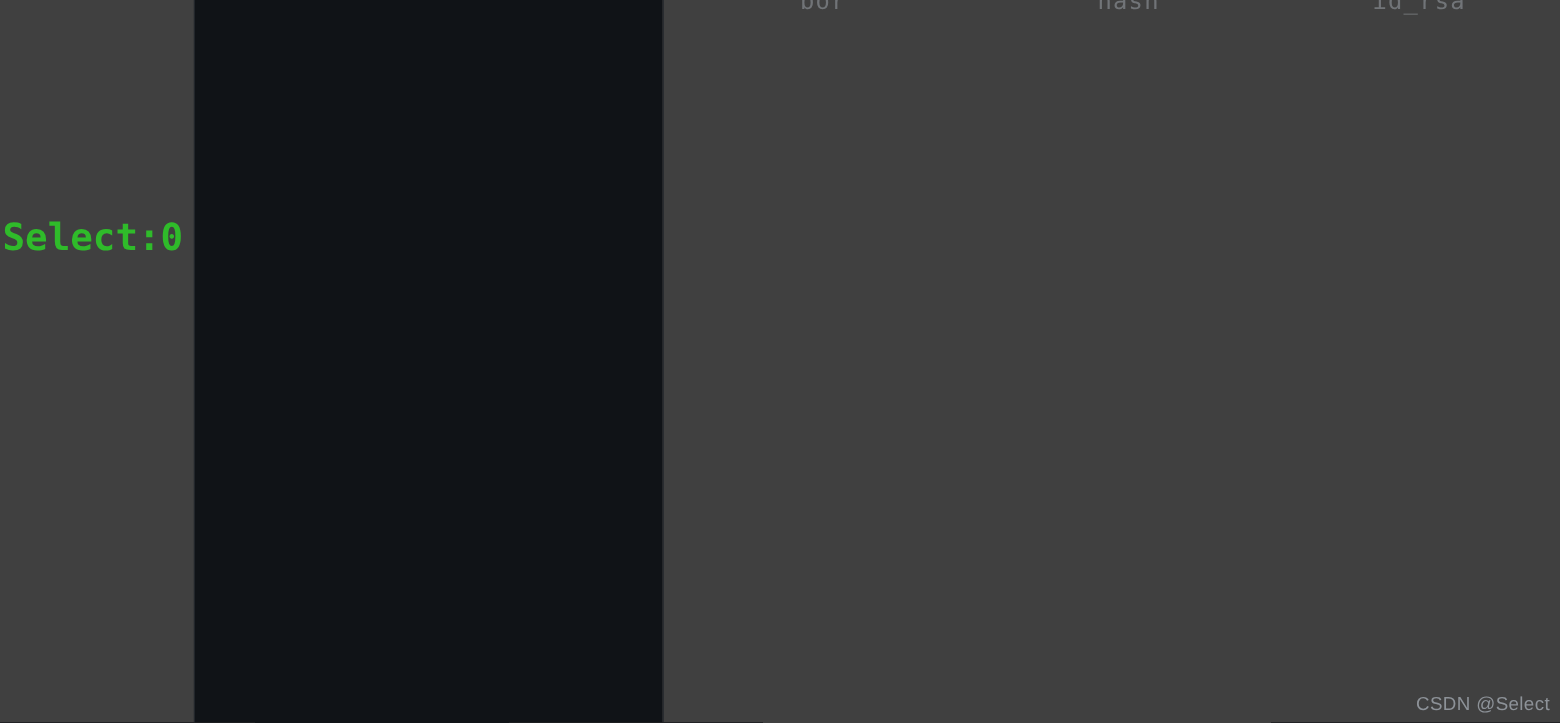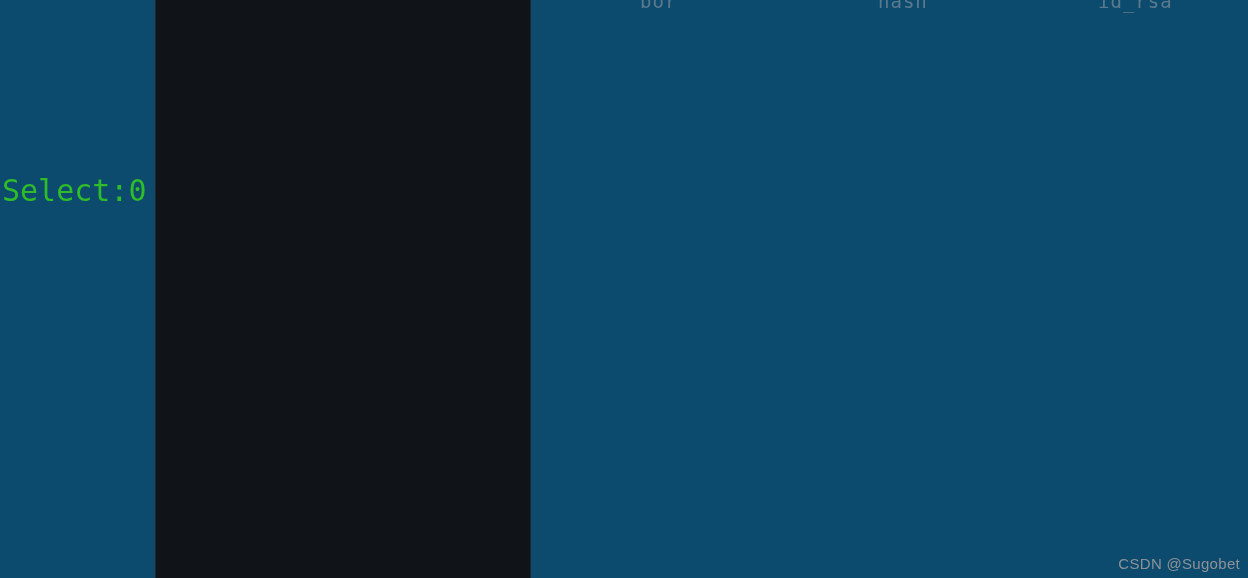--- a/index.html
+++ b/index.html
@@ -10,21 +10,21 @@
     overflow: hidden;
   }
   body {
     font-family: "DejaVu Sans Mono", "Liberation Mono", monospace;
   }
 
   #screen {
     position: relative;
     width: 1248px;
     height: 578px;
-    background: #0c4a6e;
+    background: #404040;
   }
 
   
   .bg-pane {
     position: absolute;
     top: 0;
     height: 578px;
     background: #101317;
   }
   #bg-pane-center { left: 156px; width: 374px; }
@@ -57,21 +57,21 @@
 
   
   #terminal {
     position: absolute;
     left: 0; top: 0;
     width: 1248px;
     height: 578px;
     padding: 24px 0 0 2px;
     font-size: 30px;
     line-height: 47.5px;
-    font-weight: normal;
+    font-weight: bold;
     color: #2fbb2a;
     white-space: pre;
     letter-spacing: 0px;
   }
   .line { height: 47.5px; white-space: pre; }
   .line.blank { }
 
   .c-green  { color: #2fbb2a; }
 
   
@@ -119,15 +119,15 @@
     
 
     
 
     
 
     
 
   </div>
 
-  <div id="watermark">CSDN @Sugobet</div>
+  <div id="watermark">CSDN @Select</div>
 
 </div>
 
 </body></html>

